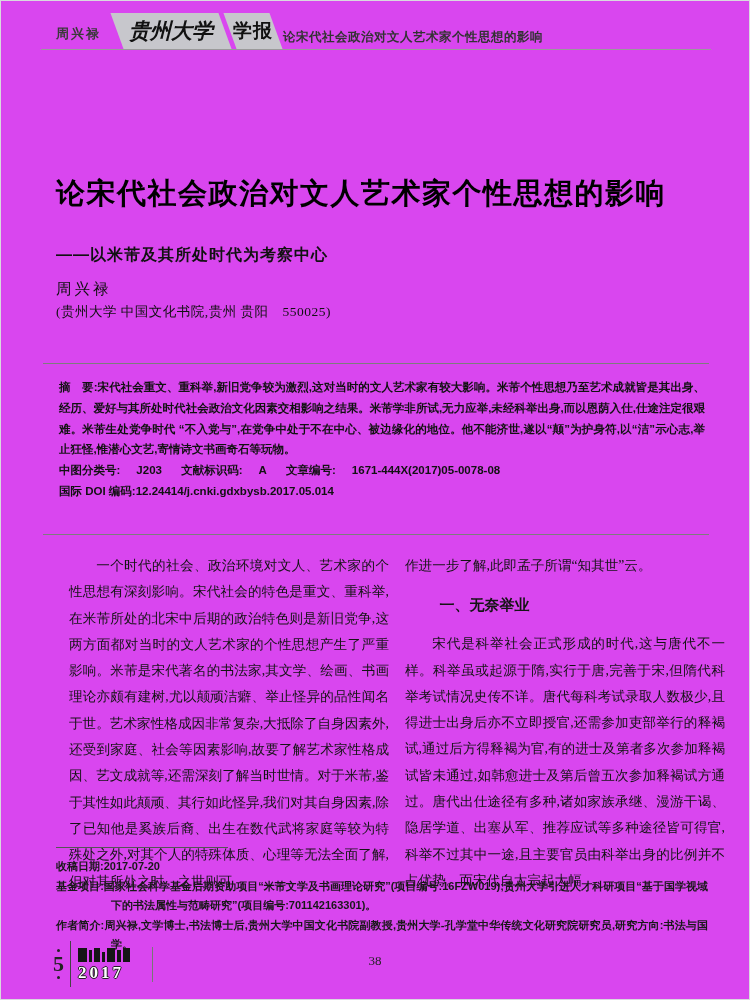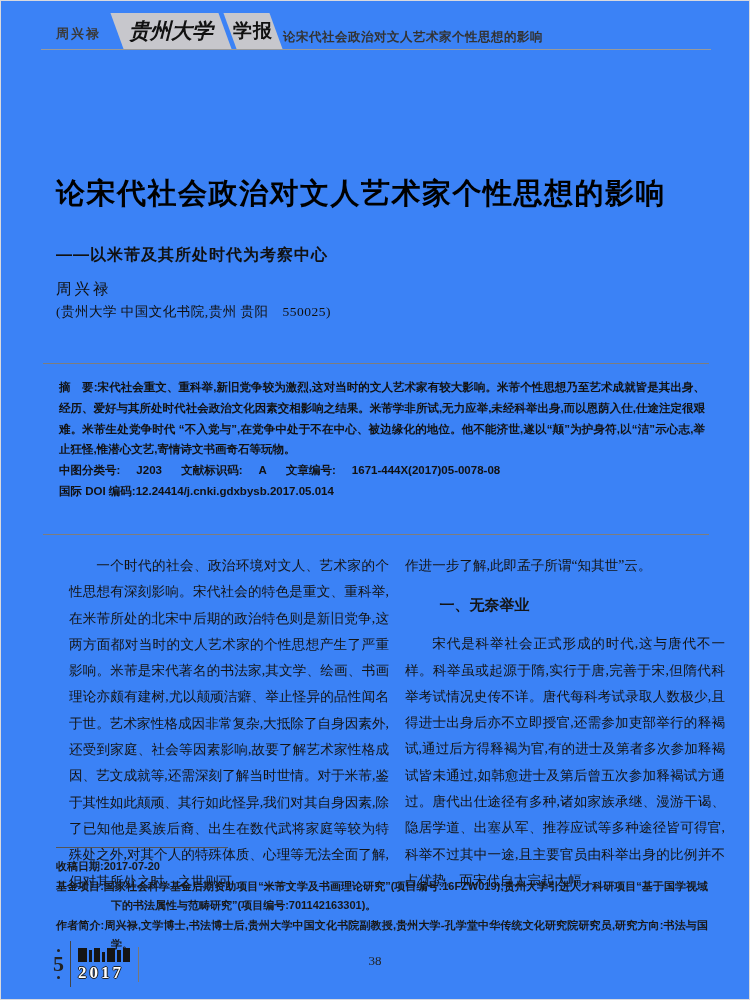--- a/index.html
+++ b/index.html
@@ -1,18 +1,18 @@
 <!DOCTYPE html>
 <html><head>
 <meta charset="utf-8">
 <style>
   html,body{margin:0;padding:0;background:#f2f2f2;}
   .page{
     position:relative;width:748px;height:998px;margin:0 auto;
-    background:#3b82f6;border:1px solid #d9d9de;overflow:hidden;
+    background:#d946ef;border:1px solid #d9d9de;overflow:hidden;
     font-family:"Liberation Serif", serif;color:#1c1c1c;
   }
   
   .hdr-author{position:absolute;left:55px;top:24px;font-family:"Liberation Sans",sans-serif;
     font-size:13px;font-weight:bold;color:#3a3a3a;letter-spacing:2px;}
   .logo{position:absolute;left:116px;top:11px;height:38px;display:flex;align-items:center;}
   .pgram{background:#c7c7cc;transform:skewX(20deg);display:flex;align-items:center;justify-content:center;height:36px;}
   .pgram .inner{transform:skewX(-20deg);white-space:nowrap;}
   .pgram-main{width:108px;}
   .pgram-main .inner{font-family:"Liberation Serif",serif;font-style:italic;font-weight:bold;font-size:21px;color:#111;}
@@ -52,21 +52,21 @@
     font-family:"Liberation Sans",sans-serif;font-weight:bold;font-size:11px;
     line-height:19.5px;color:#181818;text-align:justify;}
   .footnotes p{margin:0;}
   .hang{padding-left:55px;text-indent:-55px;}
   
   .issue-badge{position:absolute;left:52px;top:936px;display:flex;align-items:center;height:54px;}
   .issue-num-wrap{display:flex;flex-direction:column;align-items:center;margin-right:6px;}
   .dot{width:3px;height:3px;background:#222;border-radius:50%;}
   .issue-num{font-family:"Liberation Serif",serif;font-size:22px;font-weight:bold;color:#222;line-height:24px;}
   .badge-divider{width:1px;height:46px;background:#444;margin-right:7px;}
-  .masthead-box{display:flex;flex-direction:column;justify-content:center;border-right:1px solid #777;padding-right:6px;}
+  .masthead-box{display:flex;flex-direction:column;justify-content:center;border-right:1px solid #777;padding-right:20px;}
   .masthead-bars{display:flex;align-items:flex-end;height:15px;margin-bottom:2px;}
   .masthead-bars i{display:inline-block;background:#151515;margin-right:2px;}
   .mb1{width:9px;height:14px;}
   .mb2{width:3px;height:12px;}
   .mb3{width:6px;height:14px;}
   .mb4{width:3px;height:10px;}
   .mb5{width:8px;height:14px;}
   .mb6{width:4px;height:12px;}
   .mb7{width:7px;height:14px;}
   .badge-year{font-family:"Liberation Serif",serif;font-size:17px;font-weight:bold;letter-spacing:3px;

